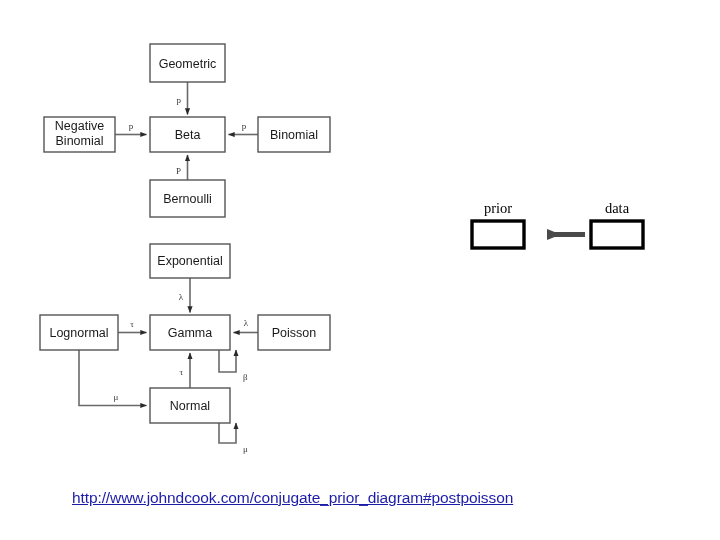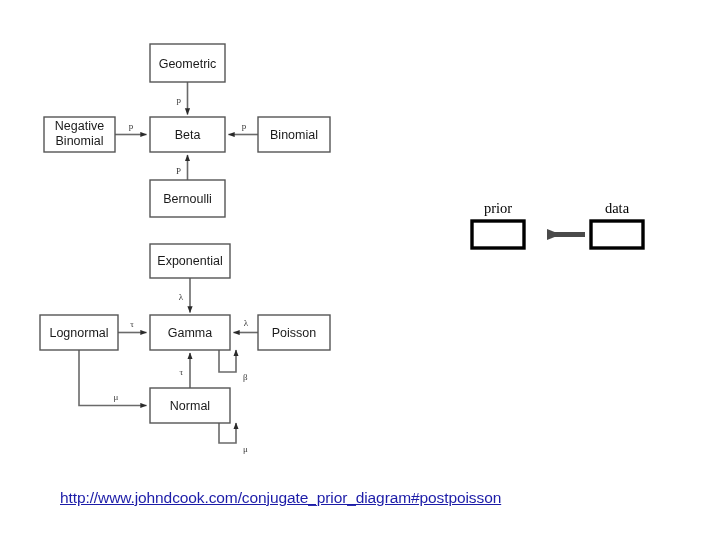--- a/index.html
+++ b/index.html
@@ -30,21 +30,21 @@
     font-size: 9px;
     fill: #3a3a3a;
   }
   .legend-label {
     font-family: "Liberation Serif", serif;
     font-size: 14.5px;
     fill: #000000;
   }
   .url-link {
     position: absolute;
-    left: 60px;
+    left: 72px;
     top: 489px;
     width: 580px;
     font-family: "Liberation Sans", sans-serif;
     font-size: 15.5px;
     color: #1c1ca8;
     text-decoration: underline;
     white-space: nowrap;
     letter-spacing: -0.1px;
   }
 </style>

